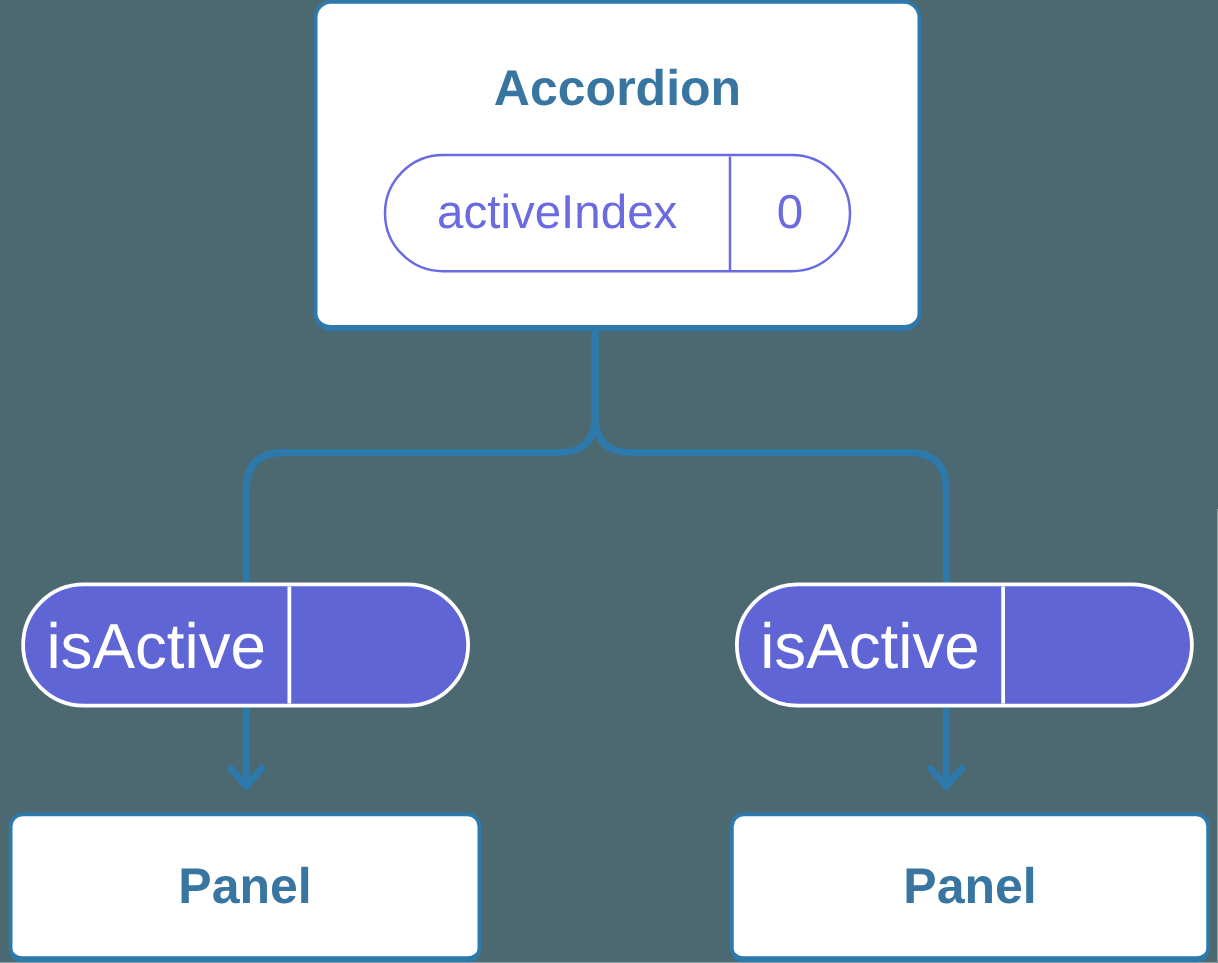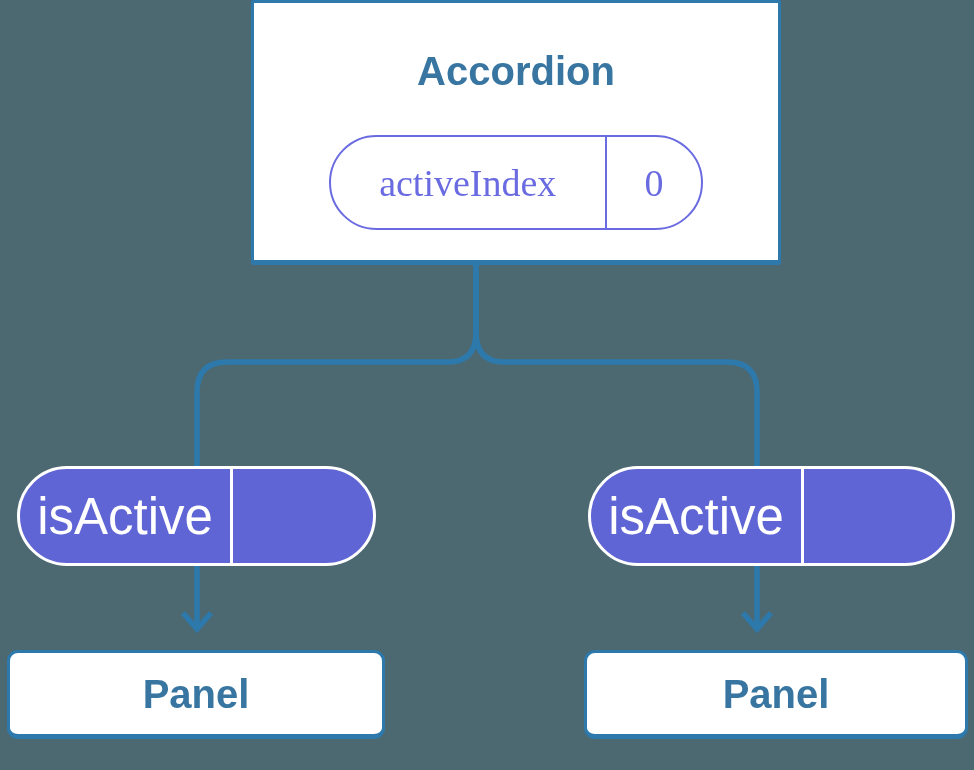--- a/index.html
+++ b/index.html
@@ -36,45 +36,43 @@
     border-bottom-width: 5px;
     box-sizing: border-box;
     z-index: 2;
     display: flex;
     flex-direction: column;
     align-items: center;
   }
   .accordion-card {
     left: 251px;
     top: 0px;
-    width: 530px;
+    width: 486px;
     height: 265px;
-    border-radius: 2px;
+    border-radius: 14px;
     padding-top: 44px;
-    gap: 12px;
   }
   .card-title {
     color: #3876A1;
     font-size: 40px;
     font-weight: 600;
     line-height: 48px;
     white-space: nowrap;
   }
   .state-pill {
     margin-top: 28px;
     width: 374px;
     height: 95px;
     box-sizing: border-box;
     border: 2.5px solid #6A6BE0;
     border-radius: 48px;
     background: #FFFFFF;
     display: flex;
     align-items: stretch;
     overflow: hidden;
-    font-family: Liberation Serif, serif;
   }
   .state-pill .pill-section {
     display: flex;
     align-items: center;
     justify-content: center;
     color: #6A6BE0;
     font-size: 38px;
     font-weight: 500;
     white-space: nowrap;
   }
@@ -109,21 +107,21 @@
   .prop-pill .section-name { width: 210px; }
   .prop-pill .section-value { flex: 1; }
   .prop-pill .pill-divider {
     width: 3px;
     background: #FFFFFF;
   }
   .prop-pill-left { left: 17px; width: 359px; }
   .prop-pill-right { left: 588px; width: 367px; }
   .panel-card {
     top: 650px;
-    height: 89px;
+    height: 120px;
     border-radius: 11px;
     justify-content: center;
   }
   .panel-card-left { left: 7px; width: 378px; }
   .panel-card-right { left: 584px; width: 384px; }
 </style>
 </head>
 <body>
 
 <div class="canvas">

